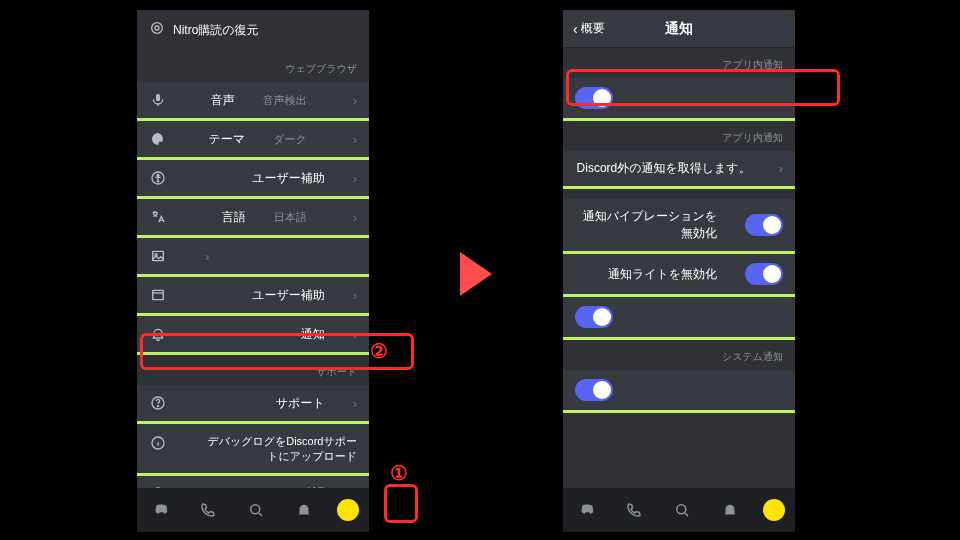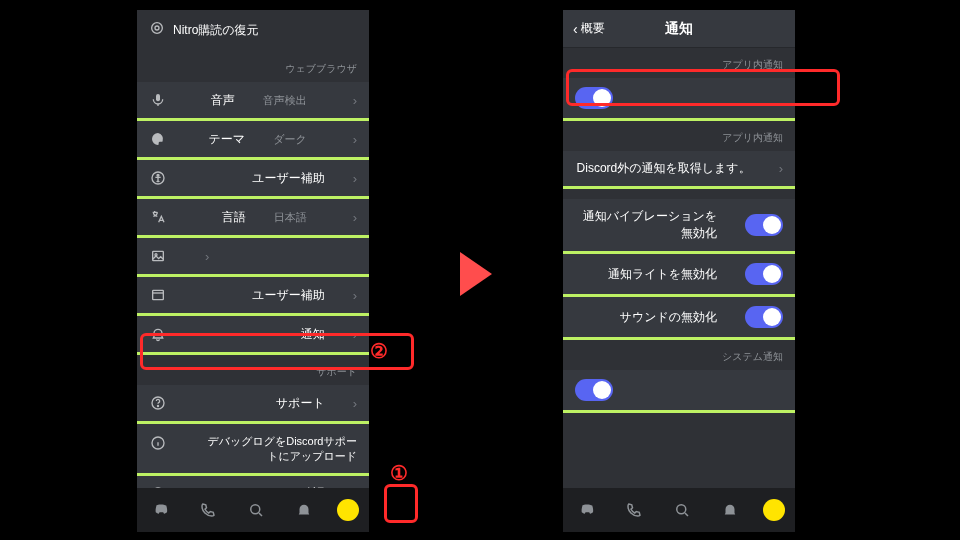--- a/index.html
+++ b/index.html
@@ -293,21 +293,20 @@
 
     <div class="row">
       <span class="row-label">通知バイブレーションを無効化</span>
       <span class="toggle"></span>
     </div>
     <div class="row">
       <span class="row-label">通知ライトを無効化</span>
       <span class="toggle"></span>
     </div>
     <div class="row">
-      <span class="row-label">サウンドの無効化</span>
       <span class="toggle"></span>
     </div>
 
     <div class="section-header">システム通知</div>
     <div class="row">
       <span class="toggle"></span>
     </div>
   </div>
 
   <div class="bottombar">

